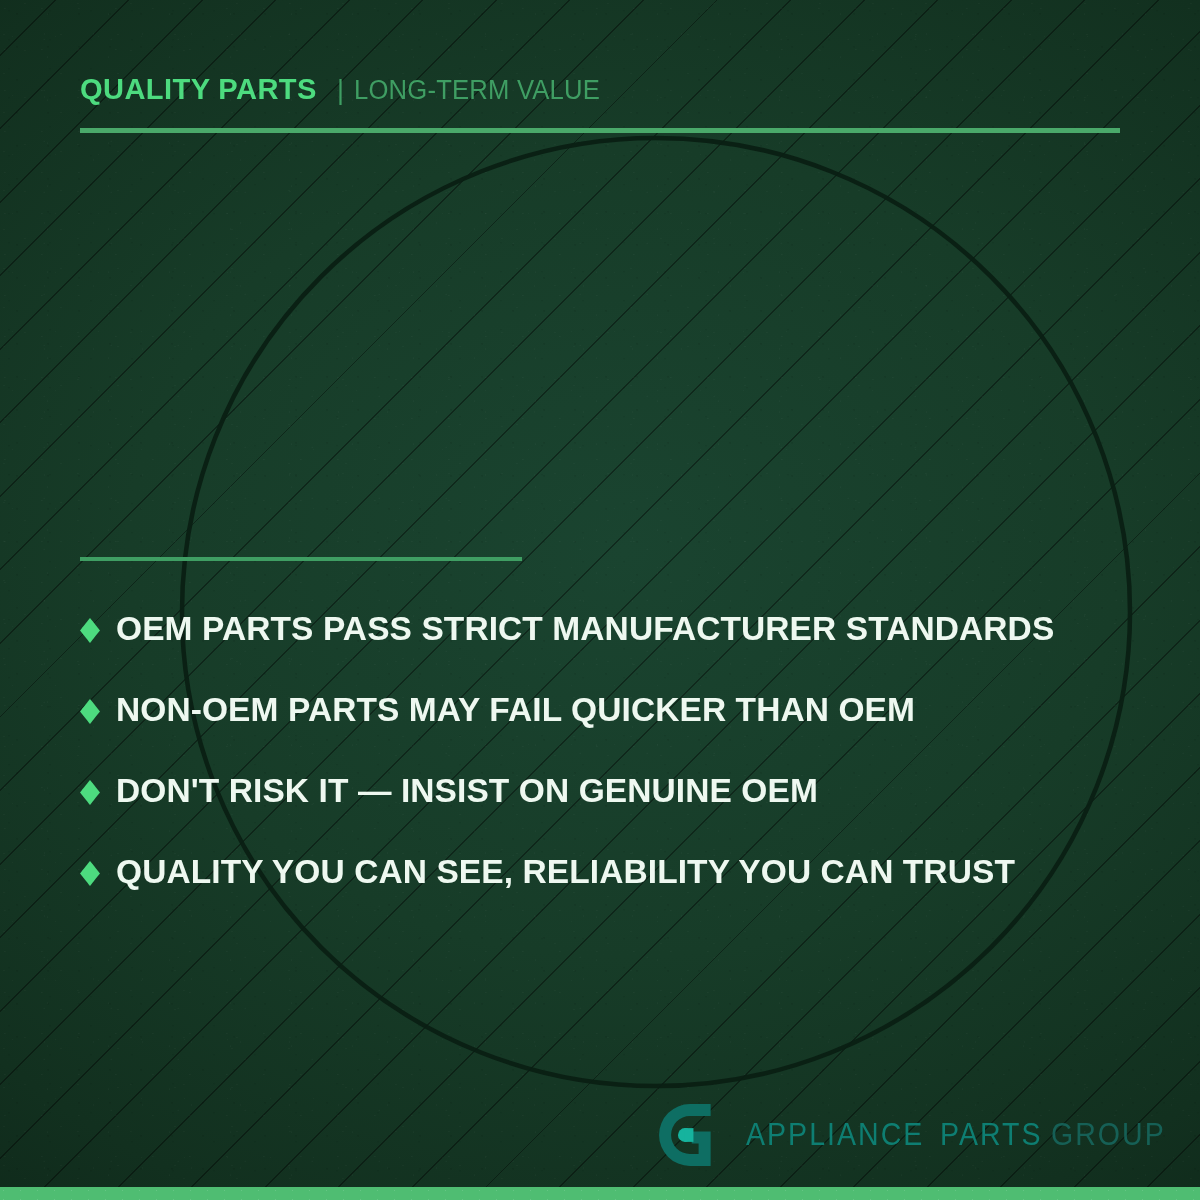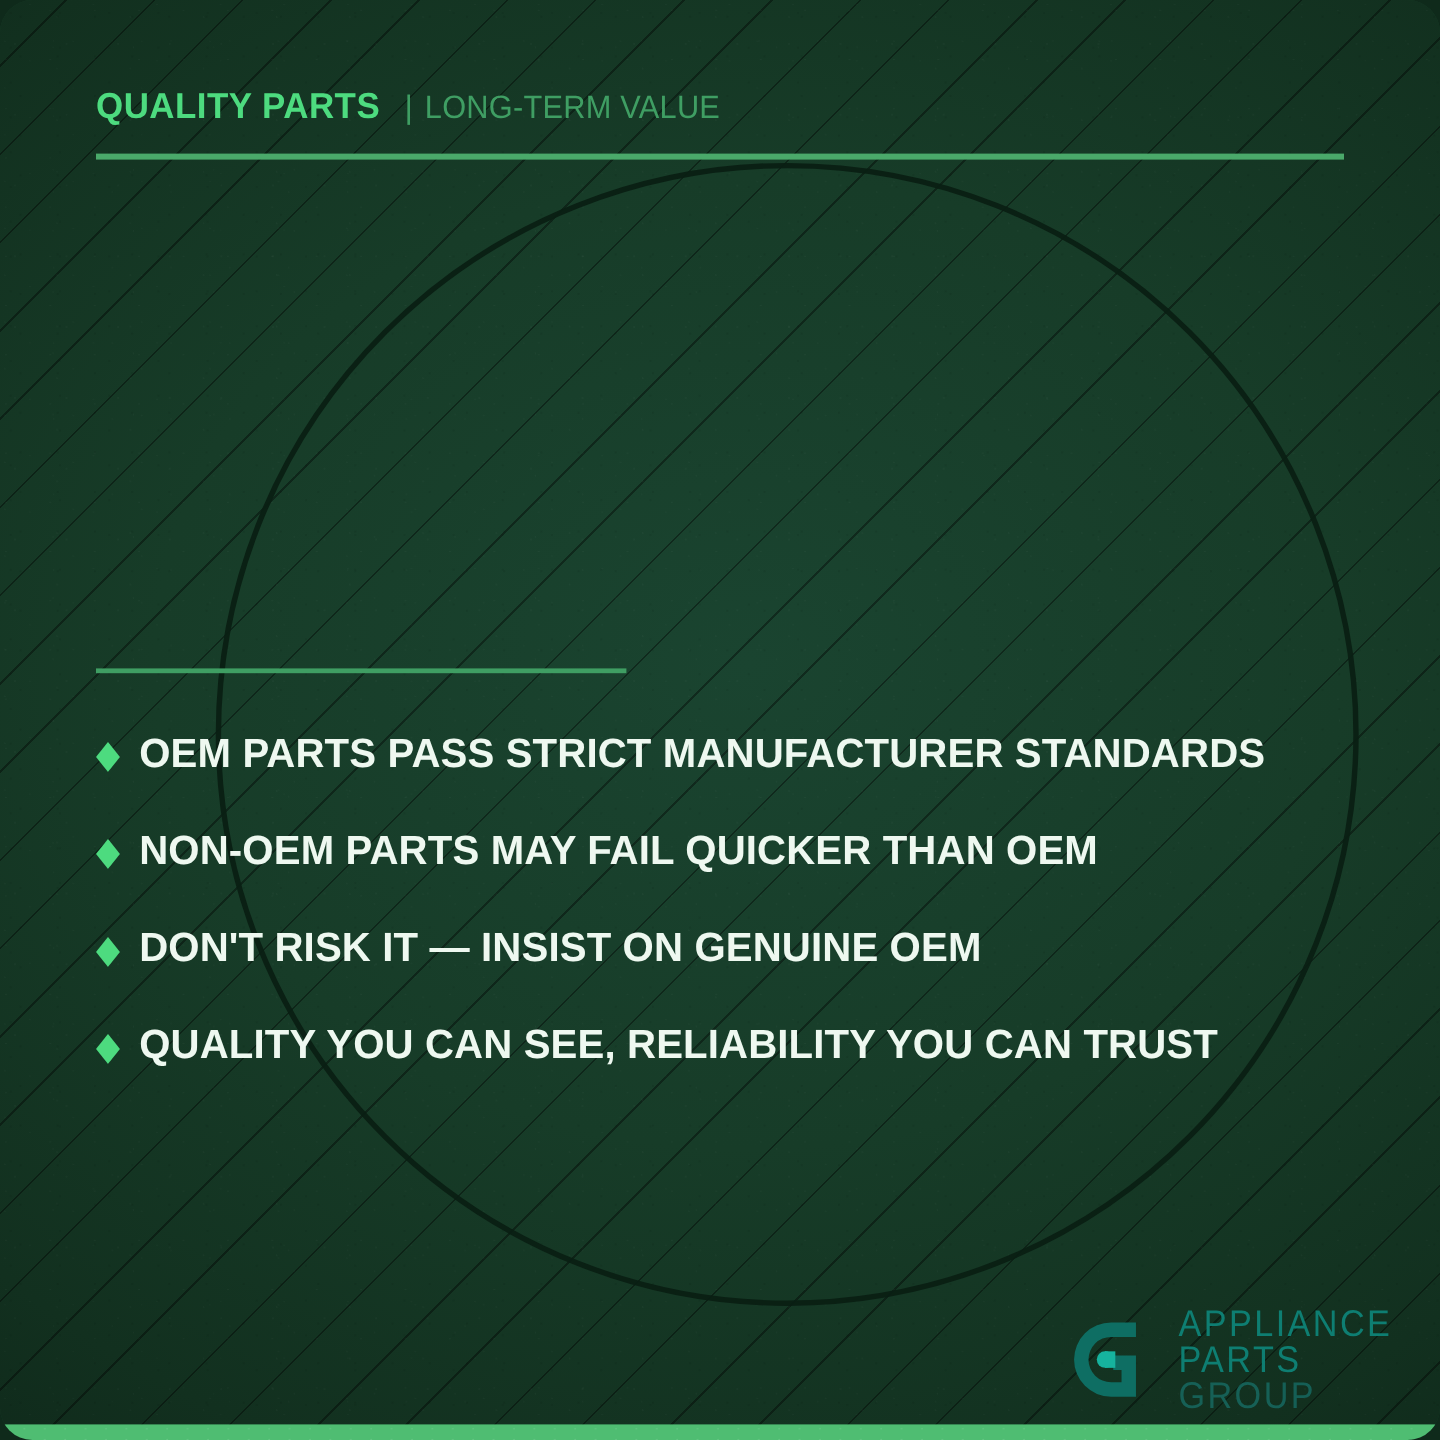--- a/index.html
+++ b/index.html
@@ -8,21 +8,20 @@
     background: #0f2a1b;
   }
 
   #poster {
     position: relative;
     width: 1200px;
     height: 1200px;
     overflow: hidden;
     background: #153a25;
     font-family: "Liberation Sans", sans-serif;
-    border-radius: 27px;
     -webkit-font-smoothing: antialiased;
   }
 
   
   .bg-base {
     position: absolute;
     inset: 0;
     background:
       radial-gradient(ellipse 1100px 900px at 52% 46%, #1a4430 0%, #173c28 45%, #12301f 80%, #0e2719 100%);
   }
@@ -174,21 +173,21 @@
     align-items: center;
     gap: 13px;
   }
   .logo-mark {
     flex: 0 0 auto;
     width: 86px;
     height: 86px;
   }
   .logo-words {
     display: flex;
-    flex-direction: column;
+    flex-direction: row;
     line-height: 0.97;
   }
   .logo-word {
     font-size: 31px;
     font-weight: 400;
     letter-spacing: 2.2px;
     color: #0e7e72;
     transform: scaleX(0.92);
     transform-origin: left center;
   }

